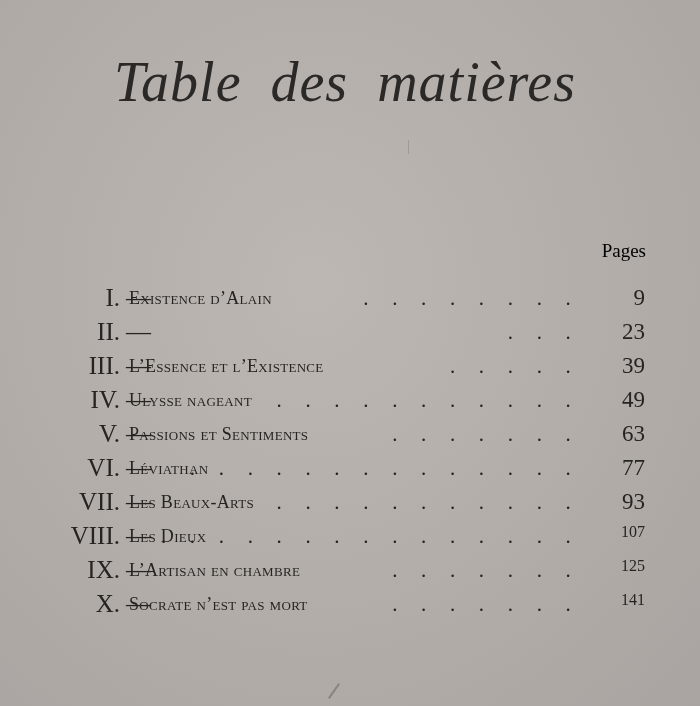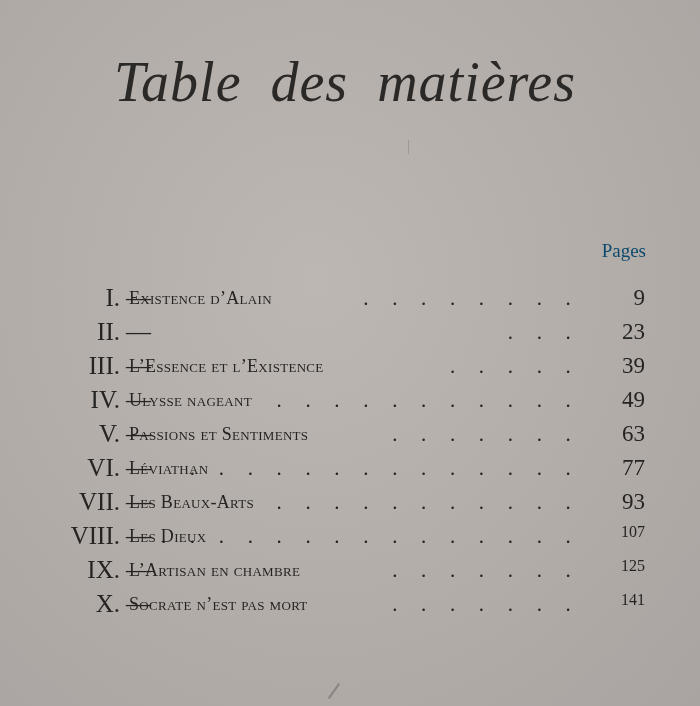--- a/index.html
+++ b/index.html
@@ -36,21 +36,21 @@
     }
     .title .inner {
       display: inline-block;
       transform: translateX(-6px);
     }
     .pages-header {
       position: absolute;
       right: 54px;
       top: 240px;
       font-size: 19px;
-      color: #0c4a6e;
+      color: #000000;
     }
     .toc {
       position: absolute;
       left: 0;
       top: 281px;
       width: 700px;
     }
     .row {
       position: absolute;
       left: 0;

